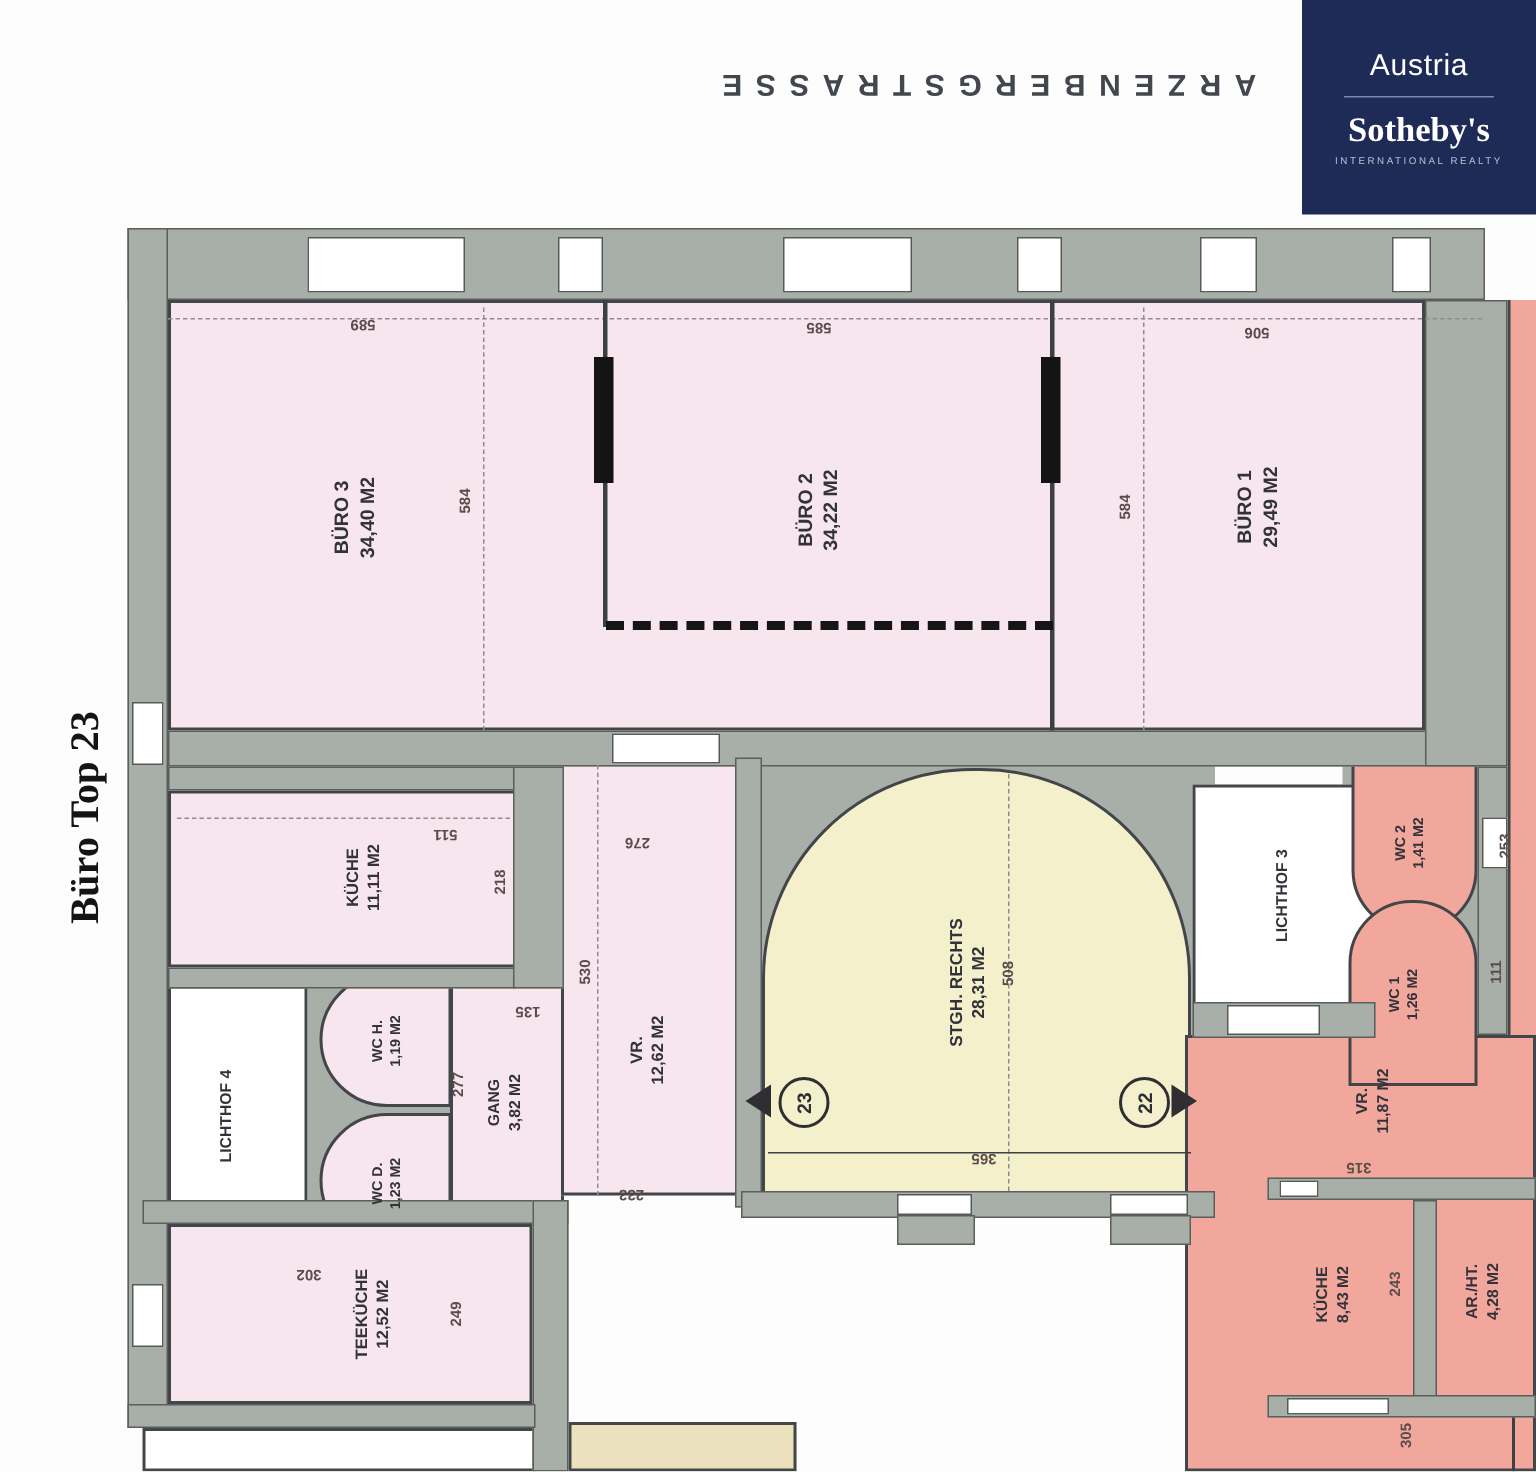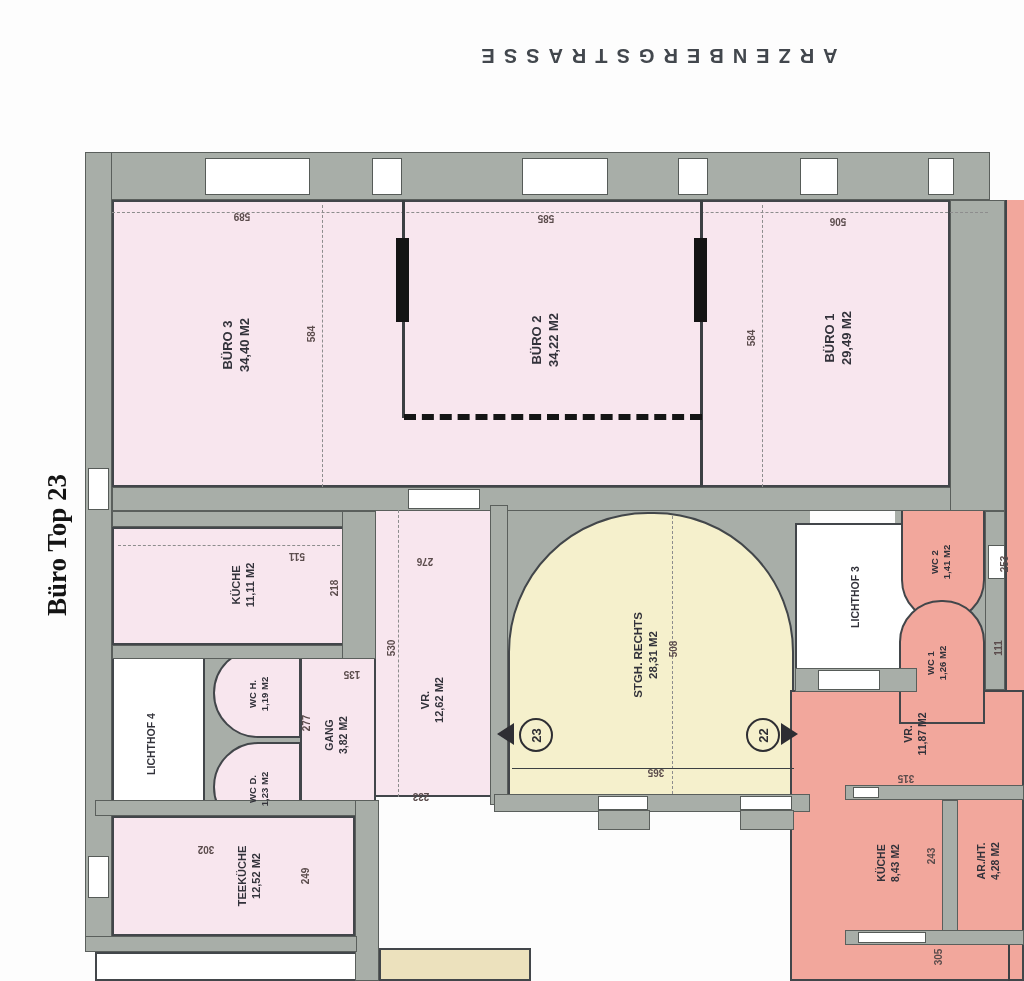--- a/index.html
+++ b/index.html
@@ -40,20 +40,26 @@
   .logo .sub{color:#b9c0d4;font-size:6.5px;letter-spacing:1.7px;margin-top:4px;}
   .title{position:absolute;left:57px;top:545px;transform:translate(-50%,-50%) rotate(-90deg);
          font-family:"Liberation Serif",serif;font-weight:700;font-size:27px;color:#141414;white-space:nowrap;}
 </style>
 </head>
 <body>
 
 <div id="canvas">
 
   <div class="street">ARZENBERGSTRASSE</div>
+  <div class="logo">
+    <div class="country">Austria</div>
+    <div class="rule"></div>
+    <div class="brand">Sotheby's</div>
+    <div class="sub">INTERNATIONAL REALTY</div>
+  </div>
   <div class="title">Büro Top 23</div>
 
   <div class="abs base" style="left:494px;top:504px;width:316px;height:308px"></div>
   <div class="abs base" style="left:205px;top:645px;width:100px;height:192px"></div>
   <div class="abs base" style="left:895px;top:505px;width:95px;height:228px"></div>
   <div class="abs base" style="left:788px;top:678px;width:20px;height:114px"></div>
 
   <div class="abs room pink" style="left:112px;top:200px;width:838px;height:287px"></div>
   <div class="abs room pink" style="left:112px;top:527px;width:232px;height:118px"></div>
   <div class="abs room pink" style="left:213px;top:648px;width:88px;height:90px;border-radius:45px 0 0 45px"></div>

